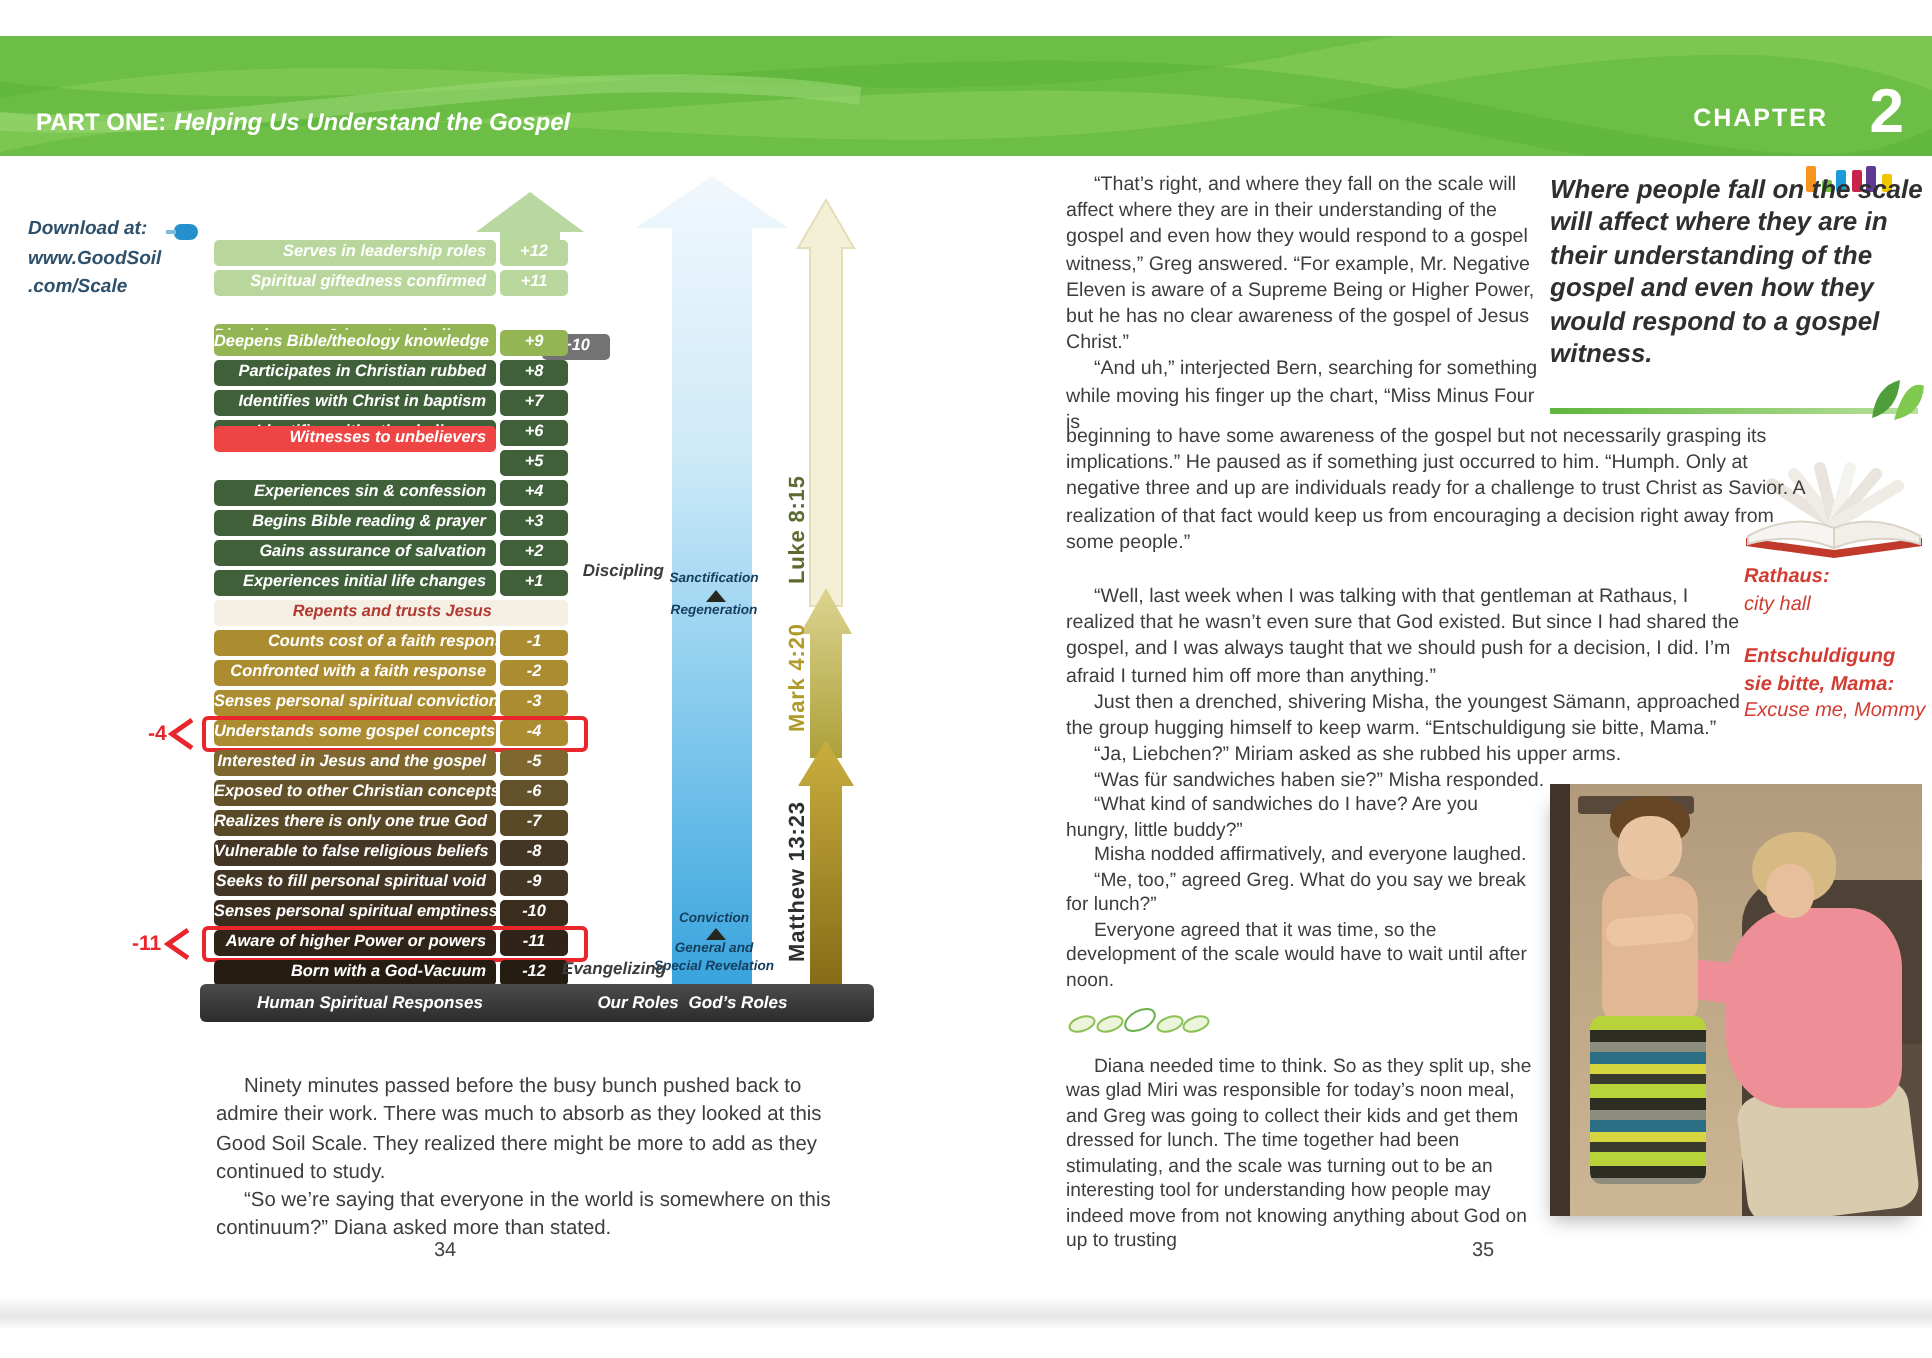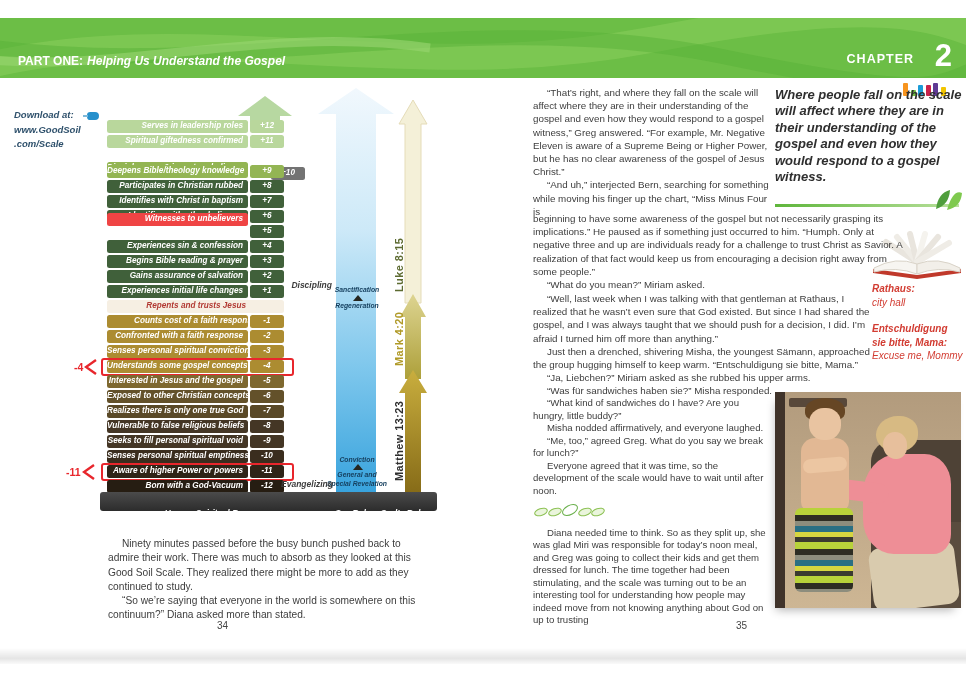--- a/index.html
+++ b/index.html
@@ -41,22 +41,22 @@
        border-bottom:6px solid #26261f;}
 
   .vlabel{position:absolute;writing-mode:vertical-rl;transform:rotate(180deg);font-weight:bold;font-size:11px;
           width:15px;text-align:center;letter-spacing:0.4px;line-height:15px;}
   #vl-luke{left:392px;top:226px;height:78px;}
   #vl-mark{left:392px;top:304px;height:70px;}
   #vl-matt{left:392px;top:390px;height:102px;}
 
   .scale-footer{position:absolute;left:100px;top:492px;width:337px;height:19px;border-radius:3px;
                 background:linear-gradient(#4b4b4b,#2c2c2c);}
-  .scale-footer span{position:absolute;top:12px;line-height:19px;color:#fff;font-size:8.5px;font-style:italic;
-                     font-weight:bold;text-align:center;margin-left:36px;}
+  .scale-footer span{position:absolute;top:0;line-height:19px;color:#fff;font-size:8.5px;font-style:italic;
+                     font-weight:bold;text-align:center;}
   .sf1{left:0;width:170px;} .sf2{left:186px;width:66px;} .sf3{left:234px;width:70px;}
 
   
   .bp{margin:0;}
   .bp.ind{text-indent:14px;}
   #lp-paragraphs{position:absolute;left:108px;top:537px;width:317px;font-size:10.2px;line-height:14.3px;}
   .rp-block{position:absolute;font-size:9.8px;line-height:13.2px;}
   #rp-block-a{left:533px;top:86px;width:239px;}
   #rp-block-b{left:533px;top:212px;width:374px;}
   #rp-block-c{left:533px;top:292px;width:345px;}
@@ -289,21 +289,20 @@
         <div class="trans">Excuse me, Mommy</div>
       </div>
     </div>
 
   <div class="rp-block" id="rp-block-a">
       <p class="bp ind">“That’s right, and where they fall on the scale will affect where they are in their understanding of the gospel and even how they would respond to a gospel witness,” Greg answered. “For example, Mr. Negative Eleven is aware of a Supreme Being or Higher Power, but he has no clear awareness of the gospel of Jesus Christ.”</p>
       <p class="bp ind">“And uh,” interjected Bern, searching for something while moving his finger up the chart, “Miss Minus Four is</p>
     </div>
   <div class="rp-block" id="rp-block-b">
       <p class="bp">beginning to have some awareness of the gospel but not necessarily grasping its implications.” He paused as if something just occurred to him. “Humph. Only at negative three and up are individuals ready for a challenge to trust Christ as Savior. A realization of that fact would keep us from encouraging a decision right away from some people.”</p>
-      <p class="bp ind">“What do you mean?” Miriam asked.</p>
     </div>
   <div class="rp-block" id="rp-block-c">
       <p class="bp ind">“Well, last week when I was talking with that gentleman at Rathaus, I realized that he wasn’t even sure that God existed. But since I had shared the gospel, and I was always taught that we should push for a decision, I did. I’m afraid I turned him off more than anything.”</p>
       <p class="bp ind">Just then a drenched, shivering Misha, the youngest Sämann, approached the group hugging himself to keep warm. “Entschuldigung sie bitte, Mama.”</p>
       <p class="bp ind">“Ja, Liebchen?” Miriam asked as she rubbed his upper arms.</p>
       <p class="bp ind">“Was für sandwiches haben sie?” Misha responded.</p>
     </div>
   <div class="rp-block" id="rp-block-d">
     <div id="rp-block-d1">
         <p class="bp ind">“What kind of sandwiches do I have? Are you hungry, little buddy?”</p>

